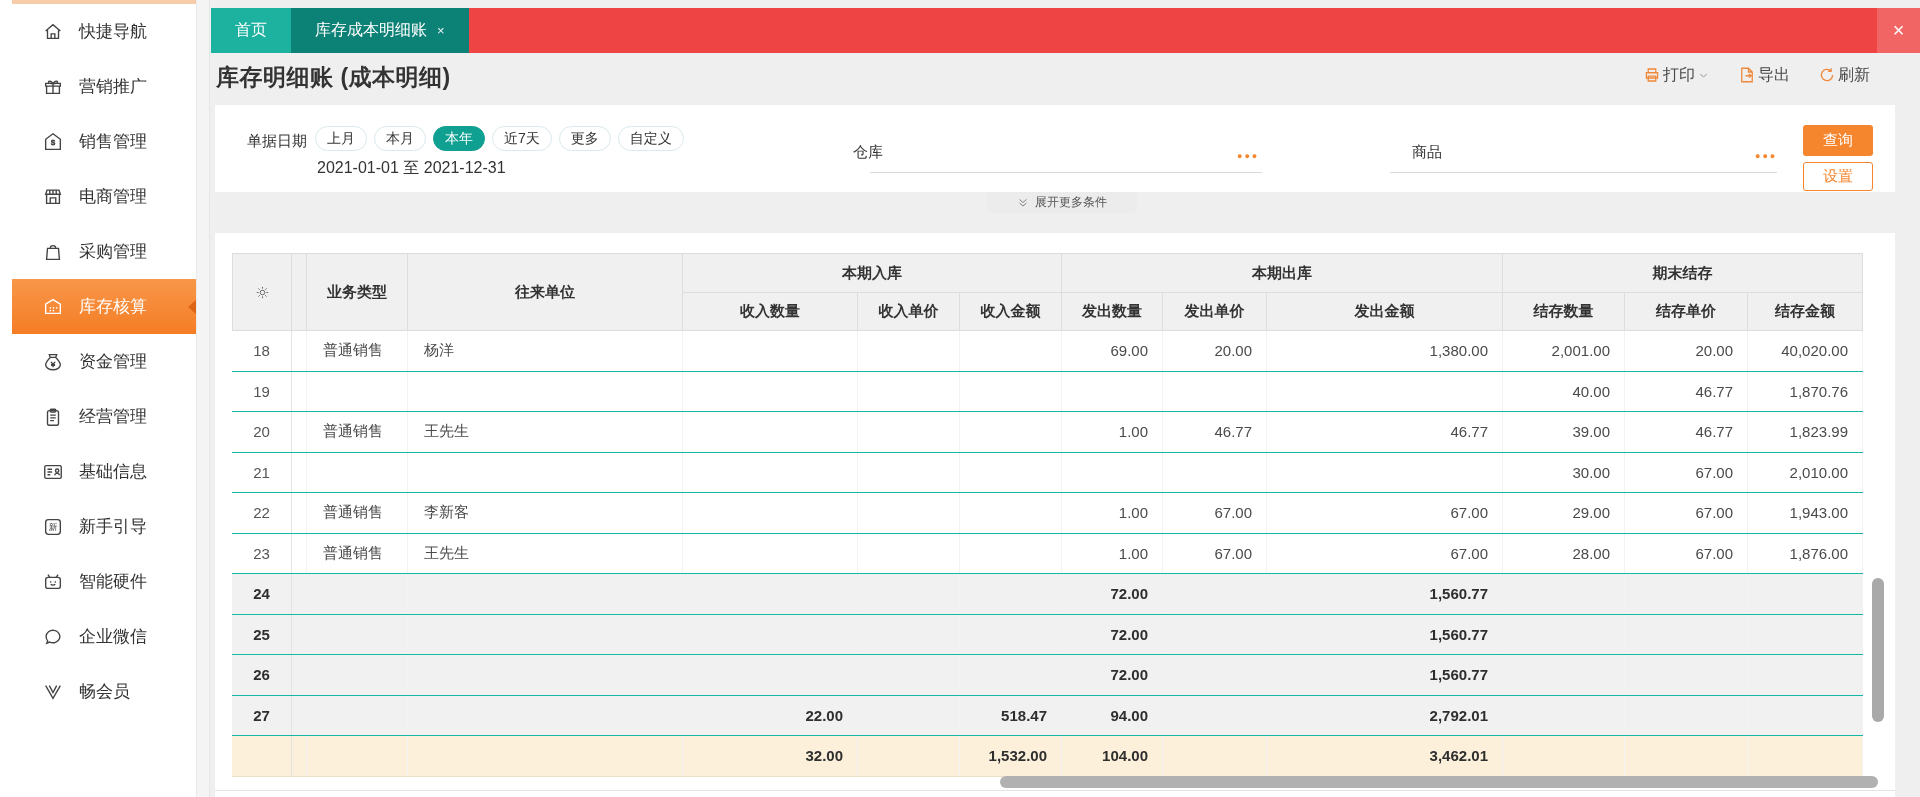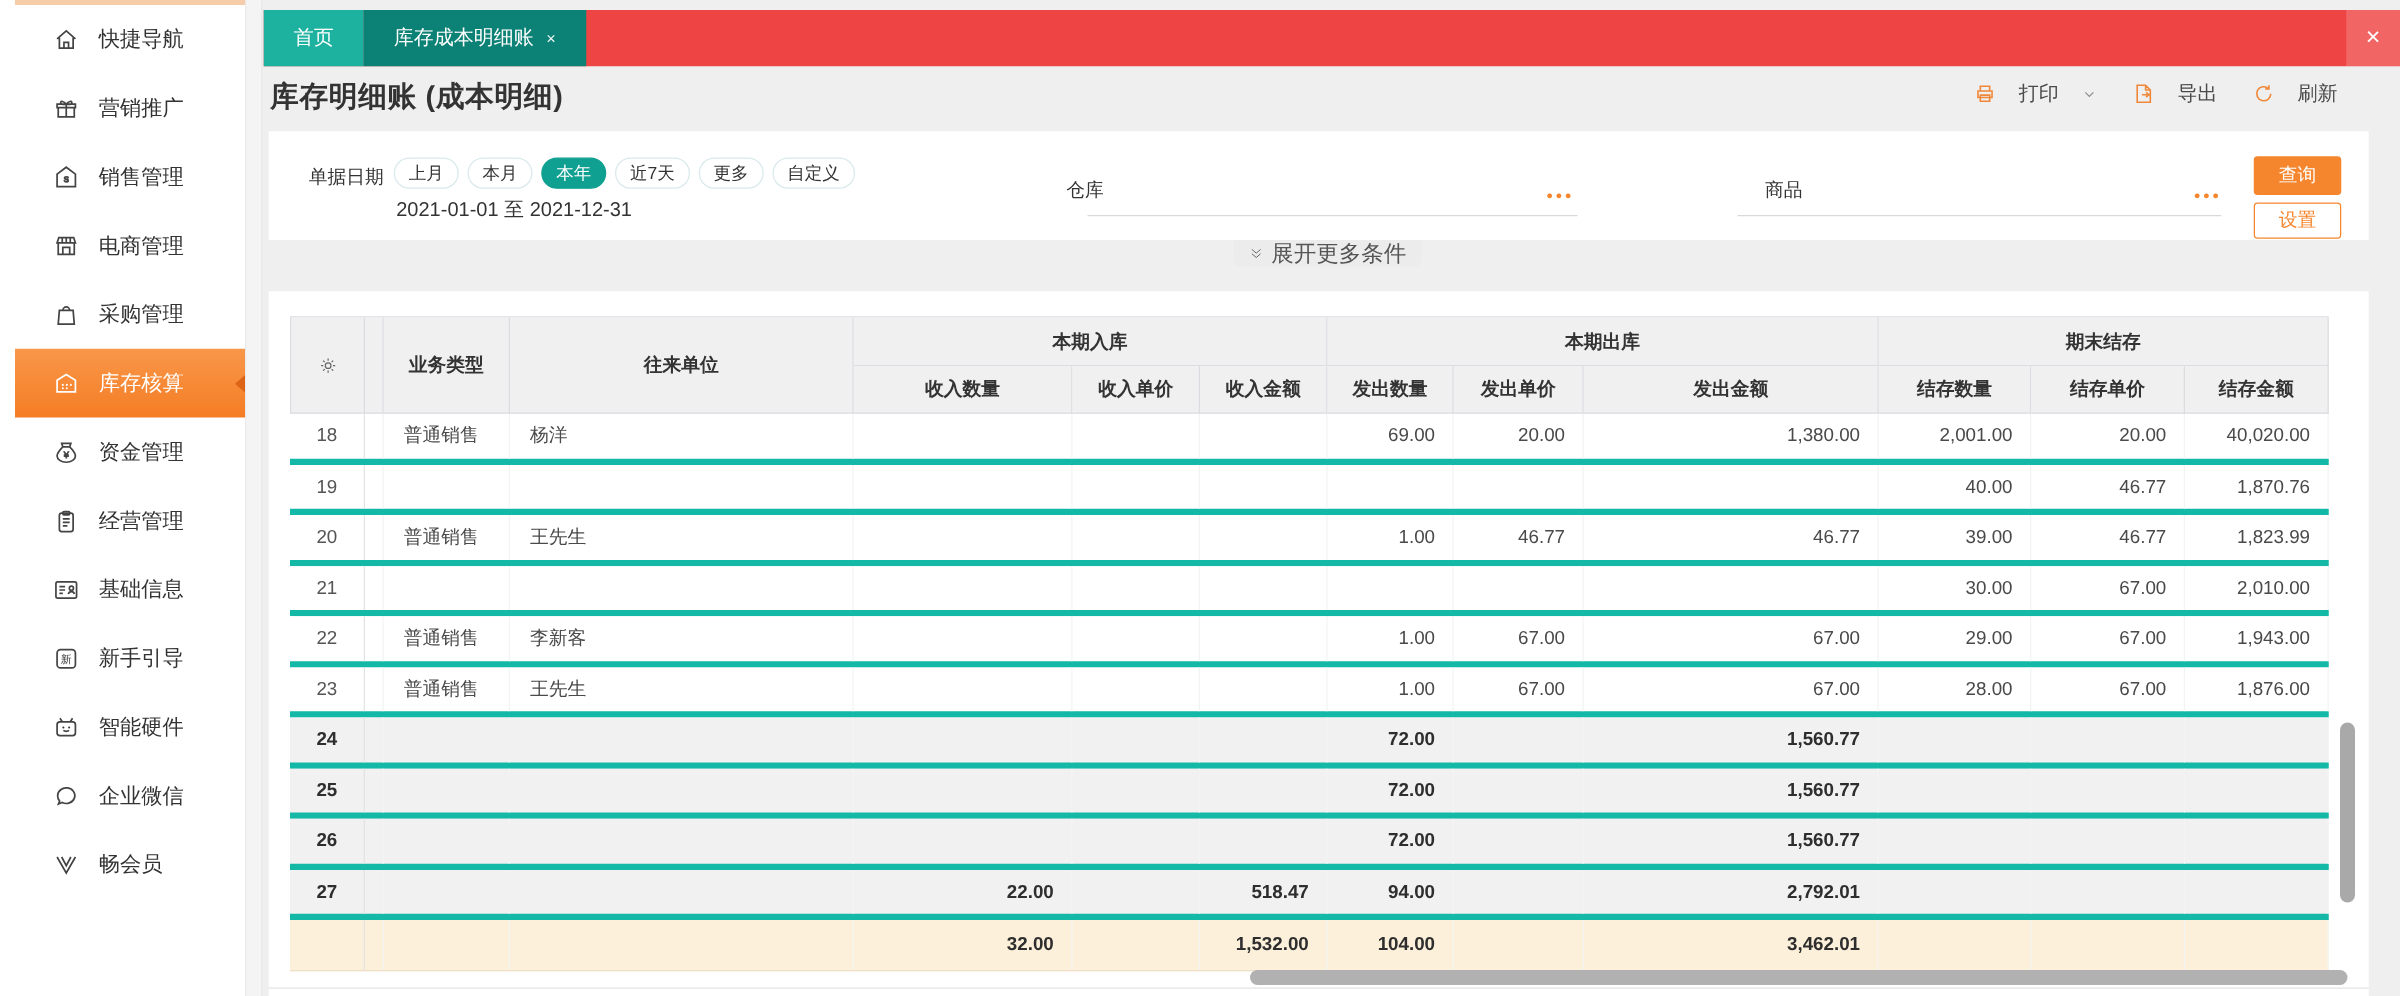--- a/index.html
+++ b/index.html
@@ -20,48 +20,48 @@
   .topbar { position:absolute; left:211px; right:0; top:8px; height:45px; background:#ef4444; display:flex; z-index:4;text-align:right; }
   .tab { height:45px; display:flex; align-items:center; padding:0 24px; color:#fff; font-size:16px; gap:10px; cursor:pointer; }
   .tab.home { background:#1db1a0; }
   .tab.active { background:#0c8175; }
   .tab-close { font-size:13px; opacity:.92; }
   .win-close { position:absolute; right:0; top:0; width:43px; height:45px; background:rgba(255,255,255,.18); color:#fff; font-size:20px; display:flex; align-items:center; justify-content:center; cursor:pointer; }
 
   
   .page-title { position:absolute; left:216px; top:62px; font-size:23px; font-weight:600; color:#333; letter-spacing:.5px; }
   .toolbar { position:absolute; top:53px; height:44px; right:50px; display:flex; align-items:center; gap:28px; }
-  .tool { display:flex; align-items:center; gap:18px; font-size:16px; color:#4a4a4a; cursor:pointer; }
+  .tool { display:flex; align-items:center; gap:2px; font-size:16px; color:#4a4a4a; cursor:pointer; }
   .tool svg { width:18px; height:18px; stroke:#f0883a; fill:none; stroke-width:1.7; }
   .tool .chev { width:13px; height:13px; stroke:#8a8a8a; }
 
   
   .filter-panel { position:absolute; left:215px; top:105px; width:1680px; height:87px; background:#fff; }
   .flabel { position:absolute; font-size:15px; color:#333; }
   .pills { position:absolute; left:100px; top:21px; display:flex; gap:7px; }
   .pill { height:25px; padding:0 11px; display:flex; align-items:center; border:1px solid #d9e9ec; border-radius:13px; font-size:14px; color:#333; background:#fff; cursor:pointer; }
   .pill.active { background:#0fa091; border-color:#0fa091; color:#fff; }
   .date-range { position:absolute; left:102px; top:53px; font-size:16px; color:#333; }
   .underline-input { position:absolute; height:24px; border-bottom:1px solid #d9d9d9; cursor:text; }
   .dots { position:absolute; color:#f5862e; font-size:9px; letter-spacing:2px; cursor:pointer; }
   .btn-query { position:absolute; left:1588px; top:20px; width:70px; height:31px; background:#f5862e; color:#fff; font-size:15px; border:none; border-radius:3px; cursor:pointer; }
   .btn-settings { position:absolute; left:1588px; top:57px; width:70px; height:29px; background:#fff; color:#f5862e; font-size:15px; border:1px solid #f5862e; border-radius:3px; cursor:pointer; }
-  .expand-more { position:absolute; left:987px; top:192px; width:150px; height:21px; background:#ececec; border-radius:0 0 5px 5px; display:flex; align-items:center; justify-content:center; gap:6px; font-size:18px; color:#555; cursor:pointer; }
+  .expand-more { position:absolute; left:987px; top:192px; width:150px; height:21px; background:#ececec; border-radius:0 0 5px 5px; display:flex; align-items:center; justify-content:center; gap:6px; font-size:12px; color:#555; cursor:pointer; }
   .expand-more svg { width:12px; height:12px; stroke:#666; fill:none; stroke-width:1.6; }
 
   
   .table-panel { position:absolute; left:215px; top:233px; width:1680px; height:564px; background:#fff; }
   .grid { display:grid; grid-template-columns:60px 15px 101px 275px 175px 102px 102px 101px 104px 236px 122px 123px 115px; }
   .table-wrap { position:absolute; left:17px; top:20px; width:1631px; }
   .thead { position:relative; }
   .th { background:#f0f0f1; border-right:1px solid #dcdce1; border-bottom:1px solid #dcdce1; display:flex; align-items:center; justify-content:center; font-size:15px; font-weight:700; color:#333; }
   .th.first { border-left:1px solid #dcdce1; }
   .thead .grid { grid-template-rows:39px 38px; border-top:1px solid #dcdce1; }
   .gear-svg { width:17px; height:17px; stroke:#666; fill:none; stroke-width:1.4; cursor:pointer; }
-  .trow { height:40.5px; align-items:center; border-bottom:5px solid #14b8a6; background:#fff; font-size:15px; color:#4a4a4a; }
+  .trow { height:40.5px; align-items:center; border-bottom:1px solid #14b8a6; background:#fff; font-size:15px; color:#4a4a4a; }
   .trow > div { height:100%; display:flex; align-items:center; border-right:1px solid #f3f3f3; }
   .trow .c-num { justify-content:center; color:#555; border-right:1px solid #e3e3e3; }
   .trow .c-left { padding-left:16px; }
   .trow .c-right { justify-content:flex-end; padding-right:14px; }
   .trow.bold { background:#f1f1f2; font-weight:700; color:#2e2e2e; }
   .trow.bold .c-num { font-weight:700; color:#2e2e2e; }
   .trow.summary { background:#fcf0da; font-weight:700; color:#2e2e2e; border-bottom:1px solid #eee0c8; }
   .vthumb { position:absolute; left:1657px; top:345px; width:12px; height:144px; background:#a9a9a9; border-radius:6px; cursor:grab; }
   .hthumb { position:absolute; left:785px; top:543px; width:878px; height:12px; background:#b1b1b1; border-radius:6px; cursor:grab; }
   .bottom-line { position:absolute; left:0; right:0; top:557px; border-top:1px solid #e3e3e3; }

